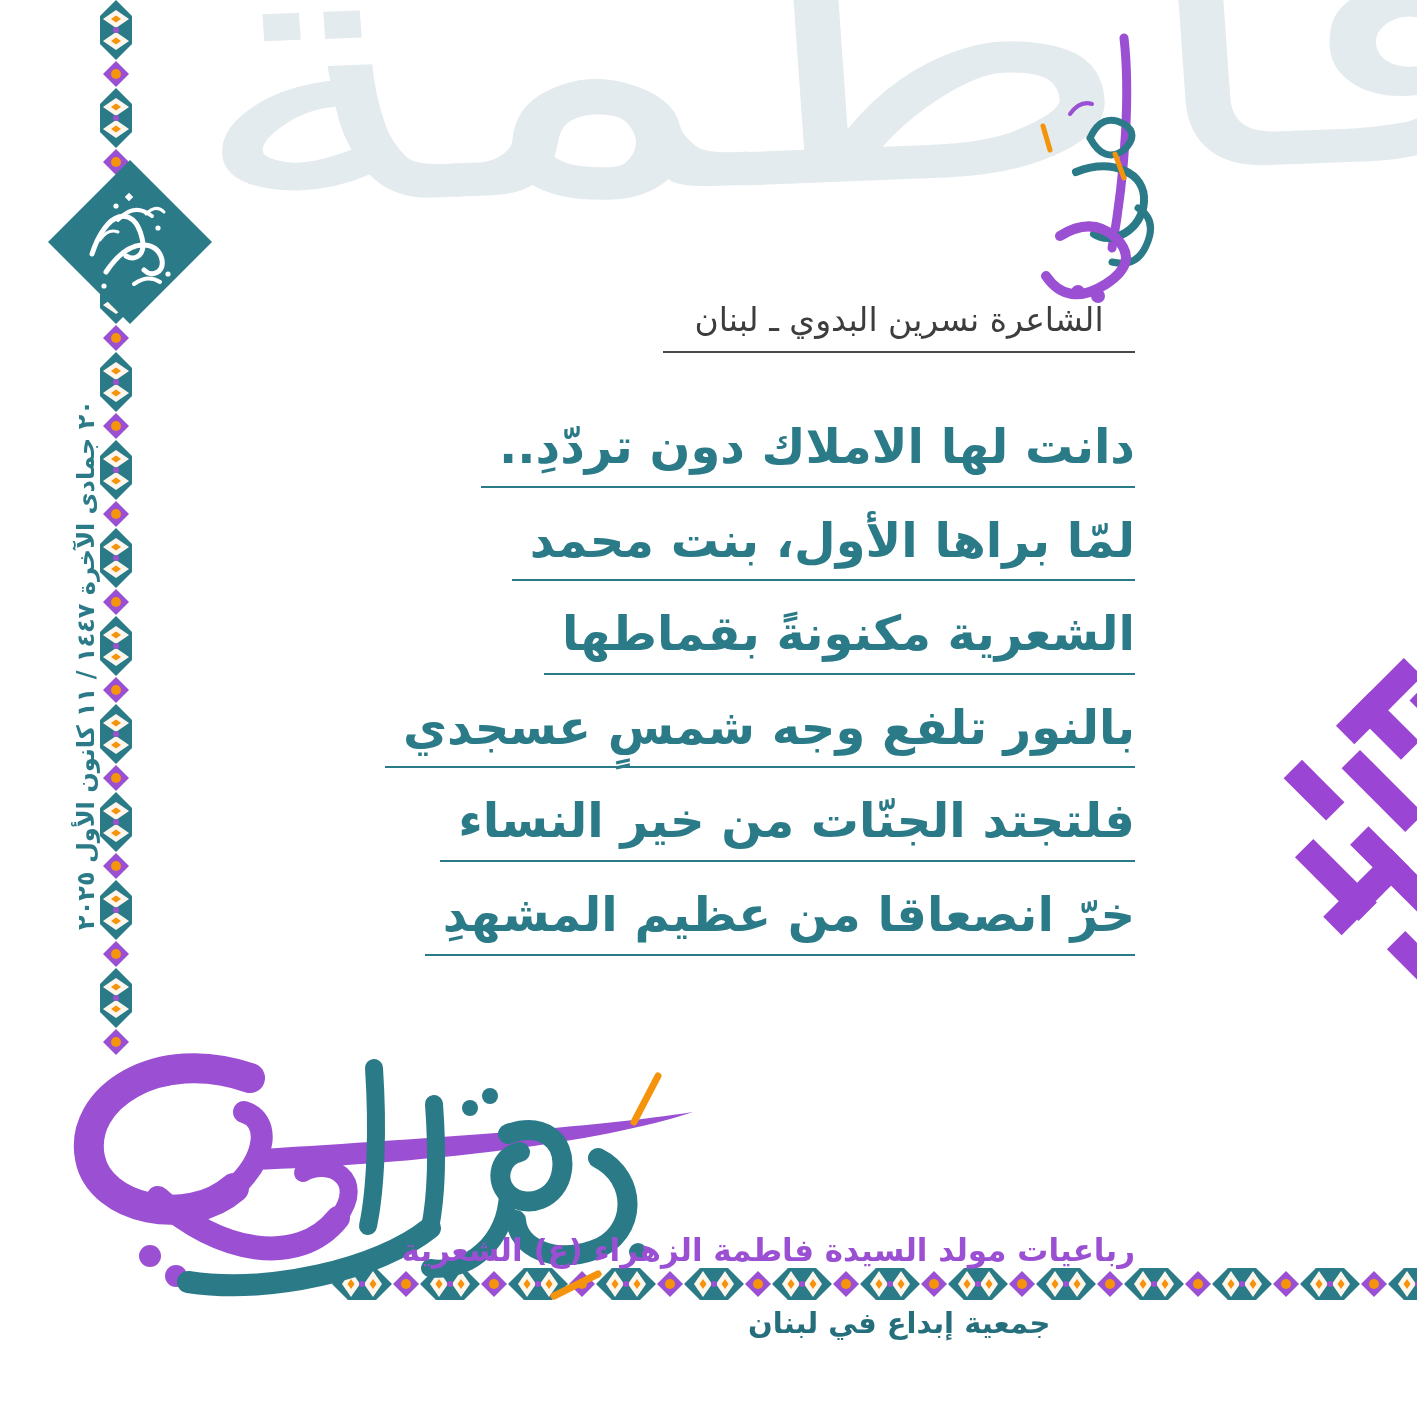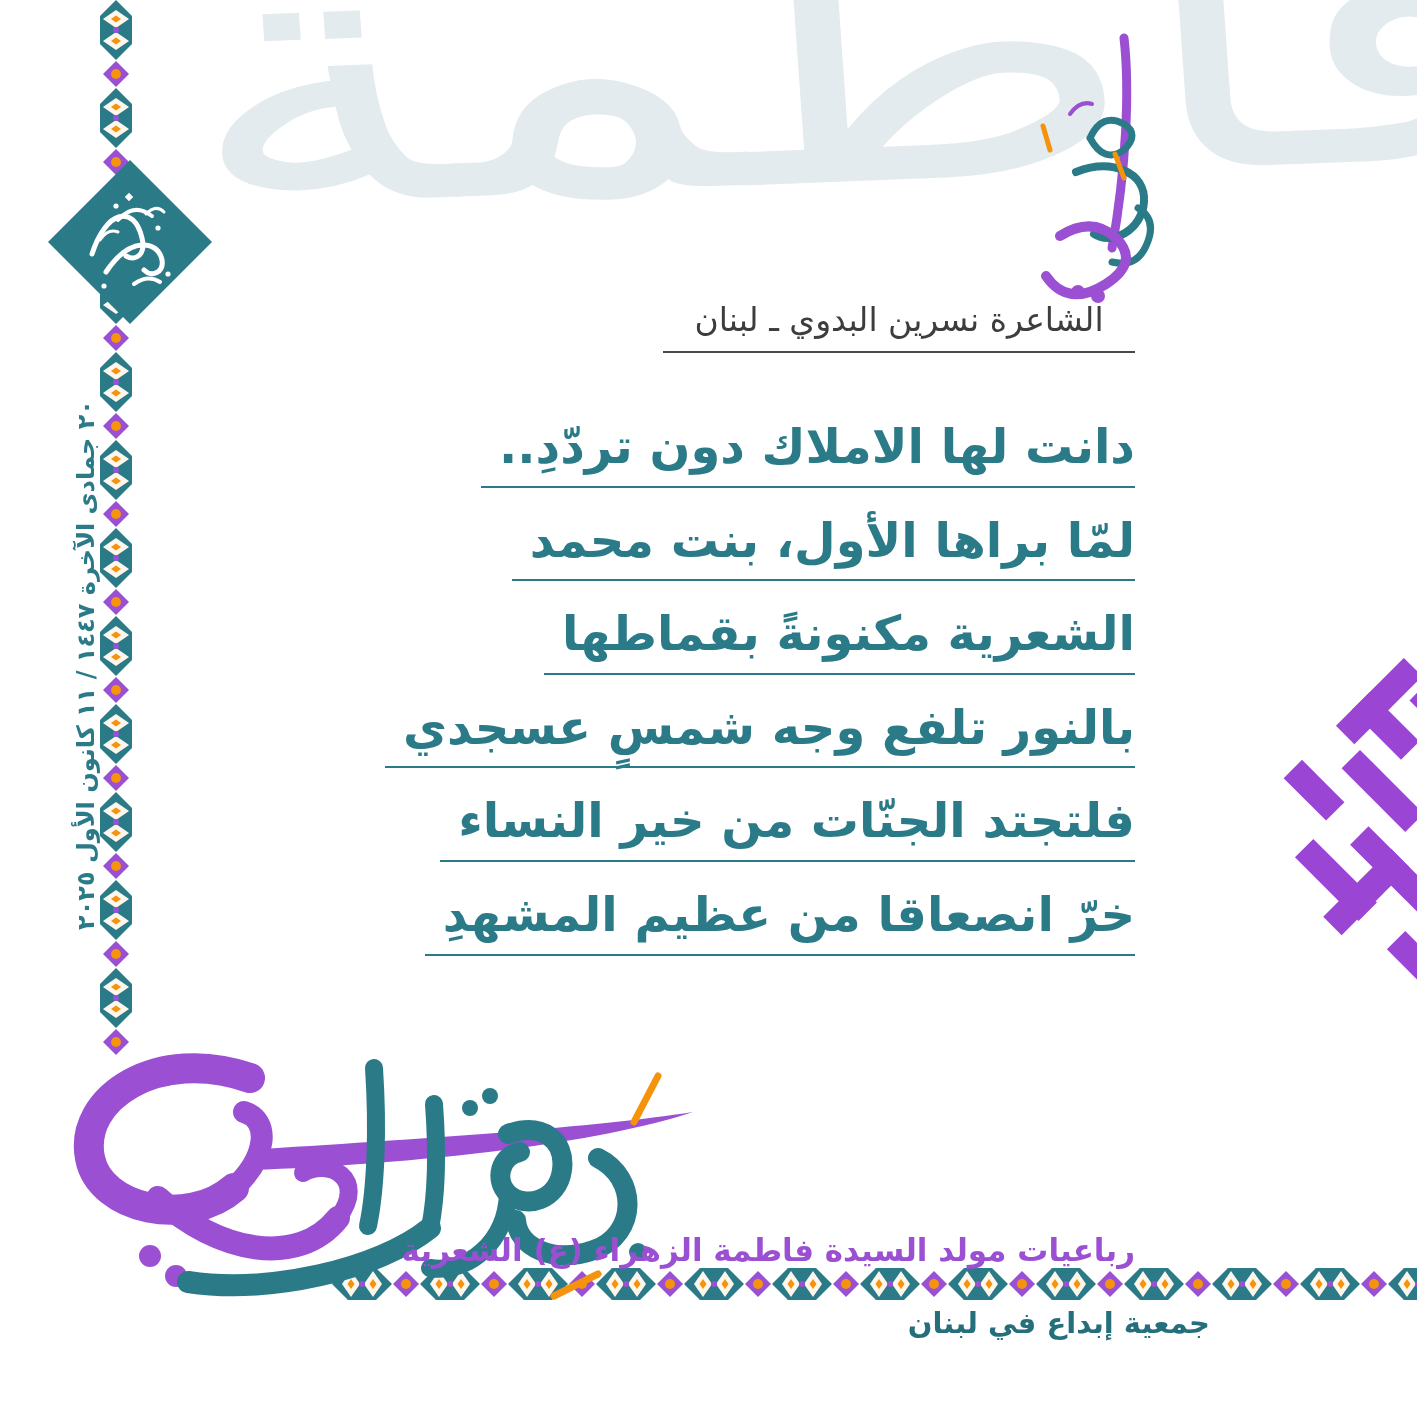--- a/index.html
+++ b/index.html
@@ -59,22 +59,22 @@
   .big-calligraphy{position:absolute;left:38px;top:1038px;width:665px;height:300px;z-index:3;}
   
   .mini-logo{position:absolute;left:1012px;top:20px;width:185px;height:290px;z-index:3;}
   
   .series-title{
     position:absolute;right:282px;top:1224px;color:var(--purple);
     font-size:31px;font-weight:bold;direction:rtl;text-align:right;
     z-index:4;white-space:nowrap;margin-top:8px;
   }
   .org-name{
-    position:absolute;left:770px;top:1306px;width:440px;color:var(--teal-deep);
-    font-size:29px;font-weight:bold;direction:rtl;text-align:right;
+    position:absolute;left:748px;top:1306px;width:440px;color:var(--teal-deep);
+    font-size:29px;font-weight:bold;direction:rtl;text-align:left;
     z-index:4;white-space:nowrap;
   }
 </style>
 </head>
 <body>
 
 <div class="canvas">
 
   <svg width="0" height="0" style="position:absolute" aria-hidden="true">
     <defs>

